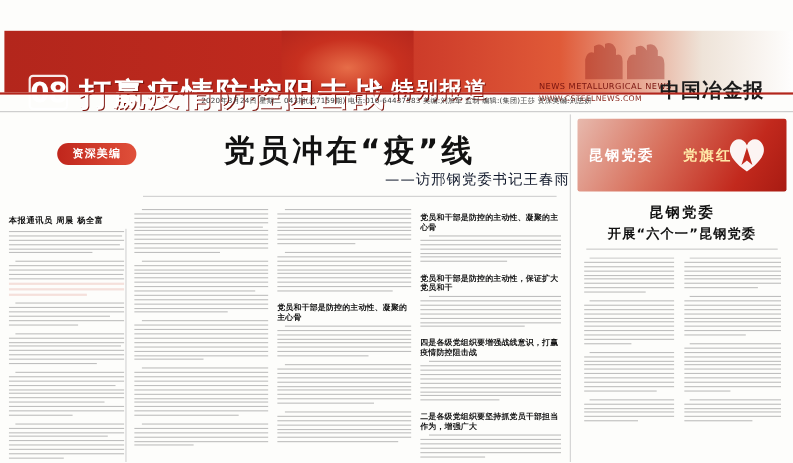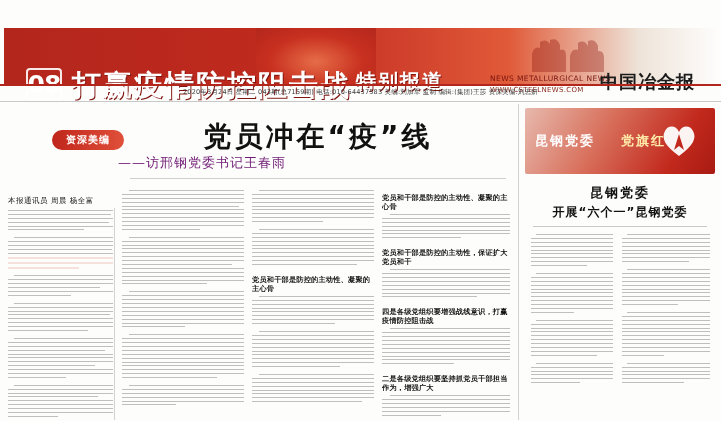--- a/index.html
+++ b/index.html
@@ -89,31 +89,31 @@
     display:flex;align-items:center;justify-content:center;
     white-space:nowrap;
   }
   .headline{
     position:absolute;left:118px;top:14px;width:400px;
     text-align:center;color:#111;font-size:28px;font-weight:bold;
     letter-spacing:3px;white-space:nowrap;
   }
   .subheadline{
     position:absolute;left:118px;top:50px;width:400px;
-    text-align:left;color:#701a75;font-size:13px;letter-spacing:1px;
+    text-align:right;color:#0f172a;font-size:13px;letter-spacing:1px;
     white-space:nowrap;
   }
   .head-rule{
     position:absolute;left:130px;top:74px;width:376px;height:1px;background:#cfcfcf;
   }
 
   
   .byline{
     position:absolute;left:8px;top:92px;width:105px;
-    color:#111;font-size:7.5px;font-weight:normal;letter-spacing:.5px;
+    color:#111;font-size:7.5px;font-weight:bold;letter-spacing:.5px;
   }
 
   
   .textcol{
     position:absolute;
     overflow:hidden;
   }
   .tline{
     height:1px;background:#9a9a9a;opacity:.62;margin-bottom:2.9px;
   }

